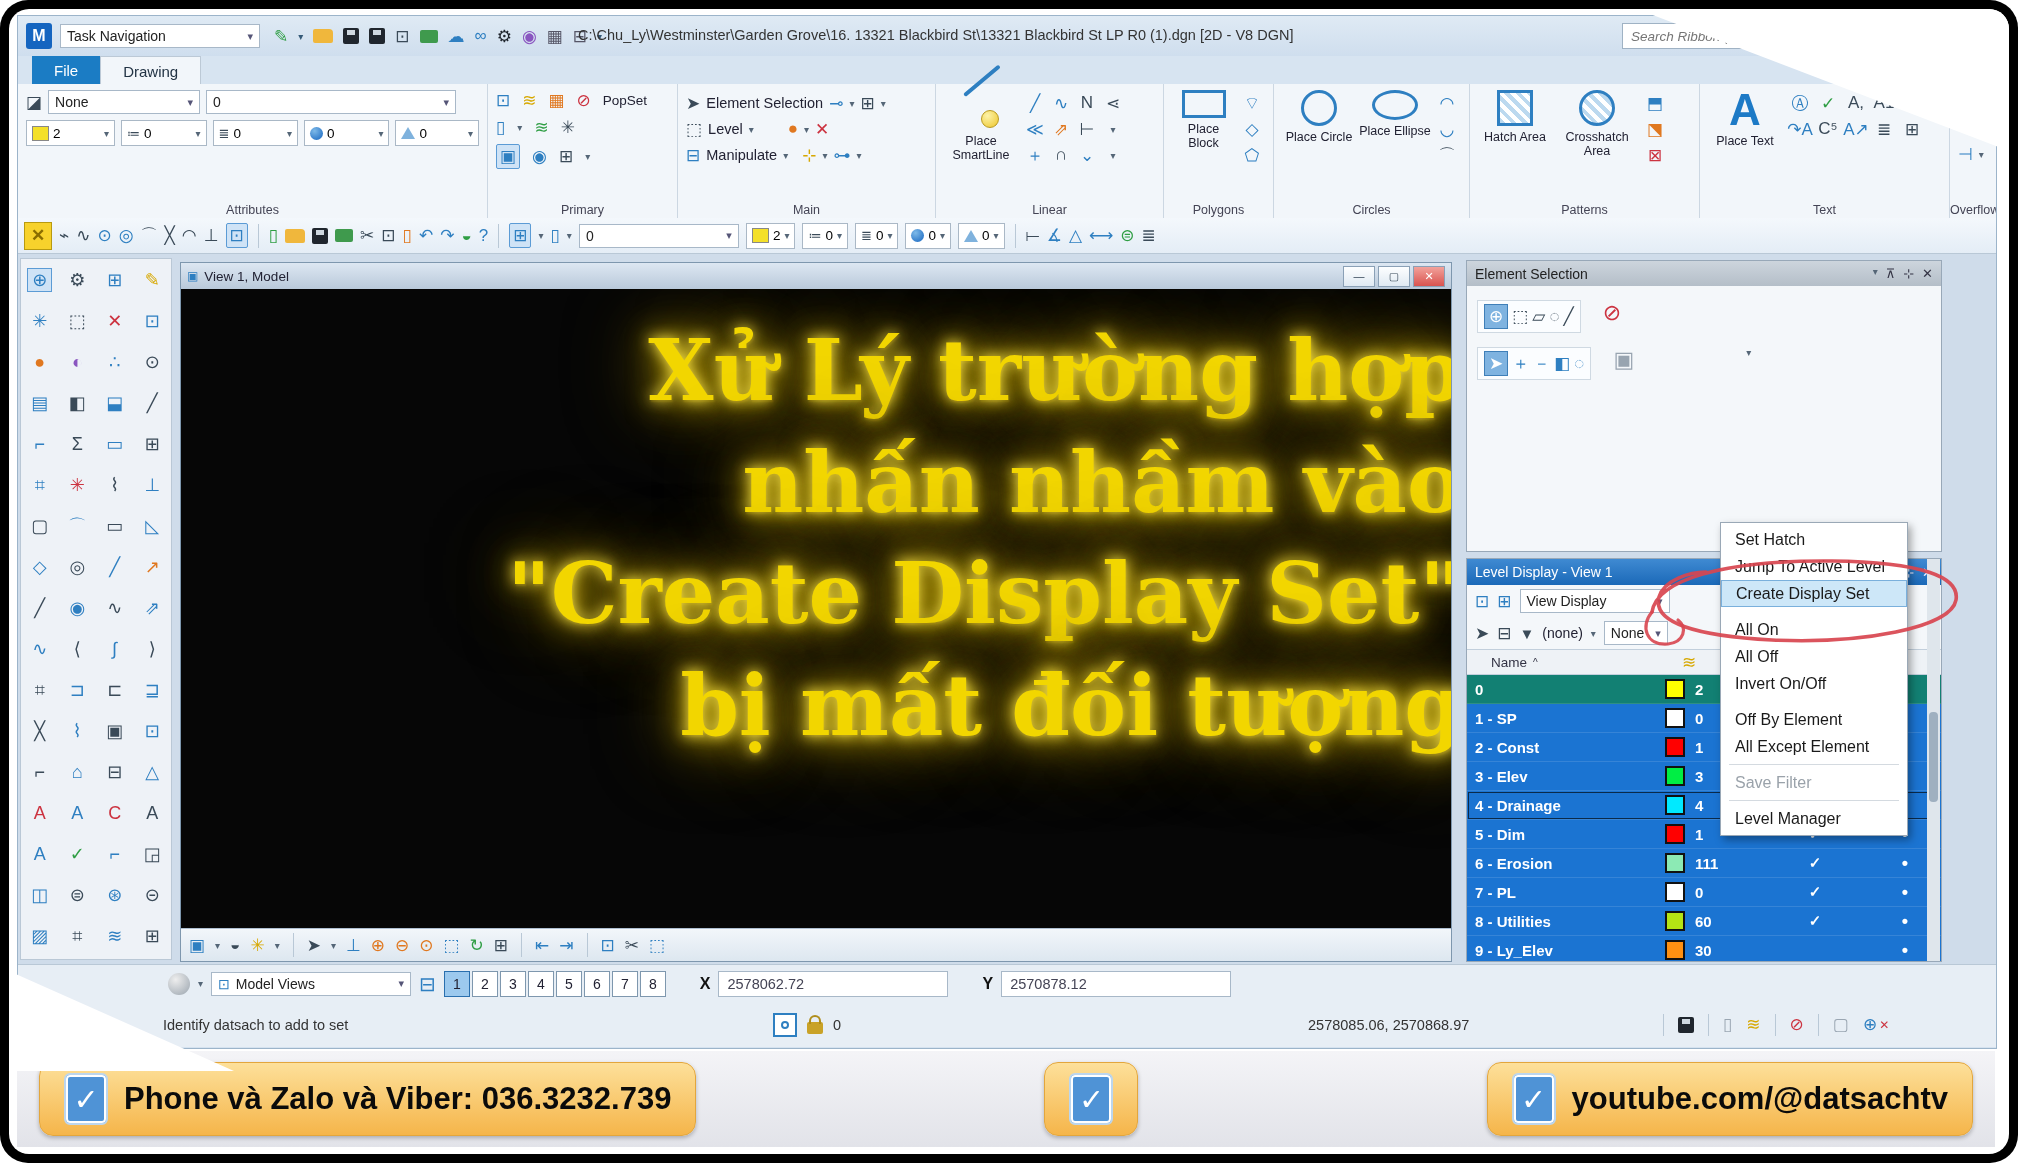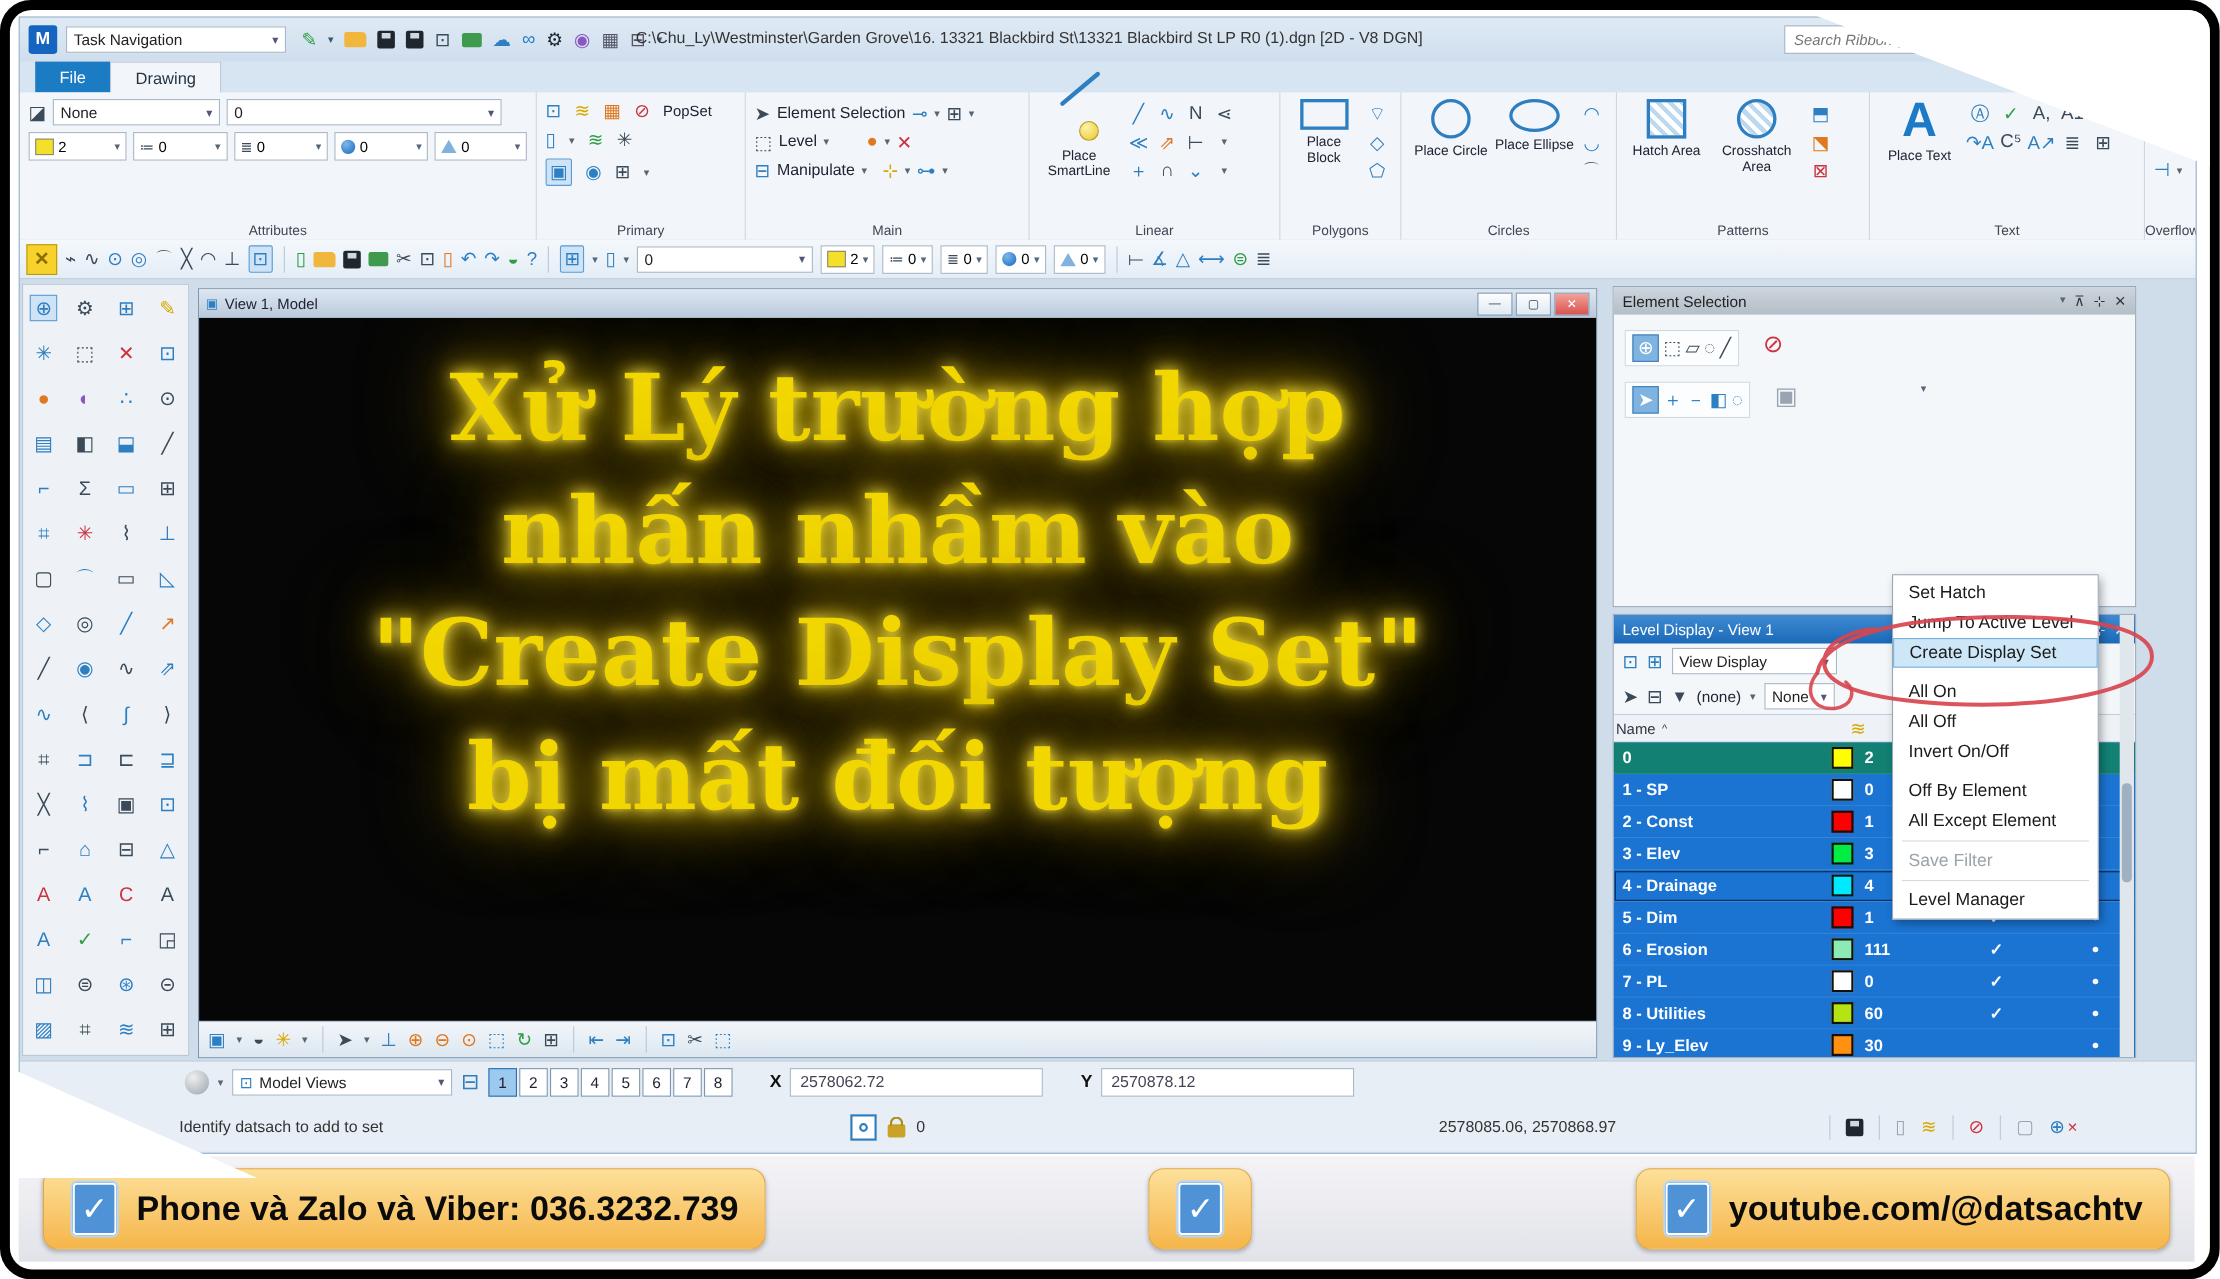--- a/index.html
+++ b/index.html
@@ -64,22 +64,22 @@
   .picon{font-size:18px;line-height:1;}
   .picon.c-d{color:#3a4a58;}.picon.c-b{color:#2e7fc1;}.picon.c-r{color:#cc3340;}.picon.c-g{color:#2f9e44;}.picon.c-y{color:#d7a800;}.picon.c-o{color:#e07820;}.picon.c-m{color:#8a56c0;}
   .picon.hl{background:#cfe3f6;border:1px solid #5b9bd5;padding:2px 4px;}
   
   .viewwin{position:absolute;left:162px;top:8px;width:1270px;height:698px;border:1px solid #7e97ae;background:#e8eef5;display:flex;flex-direction:column;}
   .vtitle{height:26px;background:linear-gradient(#dde7f2,#b9c9da);display:flex;align-items:center;padding:0 6px;gap:6px;font-size:13.5px;color:#223;}
   .vbtns{margin-left:auto;display:flex;gap:3px;}
   .vbtn-win{width:30px;height:19px;border:1px solid #8aa0b6;background:linear-gradient(#fdfeff,#dfe9f2);font-size:11px;display:flex;align-items:center;justify-content:center;color:#345;}
   .vbtn-win.close{background:linear-gradient(#f2a29b,#d9534f);color:#fff;}
   .vcanvas{flex:1;background:#060606;position:relative;overflow:hidden;}
-  .overlay{position:absolute;left:0;top:26px;width:100%;text-align:center;font-family:"DejaVu Serif","Liberation Serif",serif;font-weight:bold;font-size:84px;line-height:1.33;color:#f2d600;
-    text-shadow:0 0 14px #f8e34a,0 0 30px #d8b800,0 0 60px #a88c00,0 0 90px #7a6400,1px 2px 2px #3a3000;}
+  .overlay{position:absolute;left:0;top:26px;width:100%;text-align:right;font-family:"DejaVu Serif","Liberation Serif",serif;font-weight:bold;font-size:84px;line-height:1.33;color:#f2d600;
+    text-shadow:0 0 14px #f8e34a,0 0 30px #d8b800,0 0 60px #a88c00,0 0 90px #7a6400,1px 2px 2px #3a3000;padding-left:12px;}
   .vtools{height:32px;background:linear-gradient(#f2f6fa,#dde7f0);border-top:1px solid #aebfd0;display:flex;align-items:center;gap:10px;padding:0 8px;font-size:17px;}
   
   .panel{position:absolute;left:1448px;width:476px;background:#f4f7fa;border:1px solid #98a8b8;box-sizing:border-box;}
   .es{top:6px;height:292px;}
   .estitle{height:25px;background:linear-gradient(#cdd5dd,#b4bec8);display:flex;align-items:center;padding:0 8px;font-size:14px;color:#222;}
   .estools{display:flex;gap:22px;padding:14px 10px;}
   .esgroup{display:flex;gap:4px;border:1px solid #cfd9e2;background:#fbfdff;padding:3px 6px;align-items:center;font-size:17px;}
   .eshl{background:#7fb3e0;border:1px solid #3f7fb8;color:#fff;padding:1px 4px;}
   .ld{top:304px;height:404px;overflow:hidden;}
   .ldtitle{height:26px;background:linear-gradient(#3f8ad2,#1b69b8);display:flex;align-items:center;padding:0 8px;font-size:14px;color:#fff;}
@@ -619,21 +619,21 @@
           <span class="ic d">⊟</span>
           <span class="ic d" style="font-size:15px;">▼</span>
           <span>(none)</span>
           <span class="car">▾</span>
           <div class="sel" style="width:64px;">
                 <span>None</span>
                 <span class="car">▾</span>
               </div>
         </div>
         <div class="ldhead">
-          <span style="padding-left:2px;">Name</span>
+          <span style="padding-left:24px;">Name</span>
           <span style="margin-left:6px;font-size:10px;">^</span>
           <span class="ic y" style="position:absolute;left:215px;">≋</span>
           <span style="position:absolute;left:388px;">Used</span>
         </div>
         <div class="lrows">
               <div class="lrow active">
                 <span class="lname">0</span>
                 <span class="lsw" style="background: rgb(255, 255, 0);"></span>
                 <span class="lnum">2</span>
                 <span class="lchk"></span>

